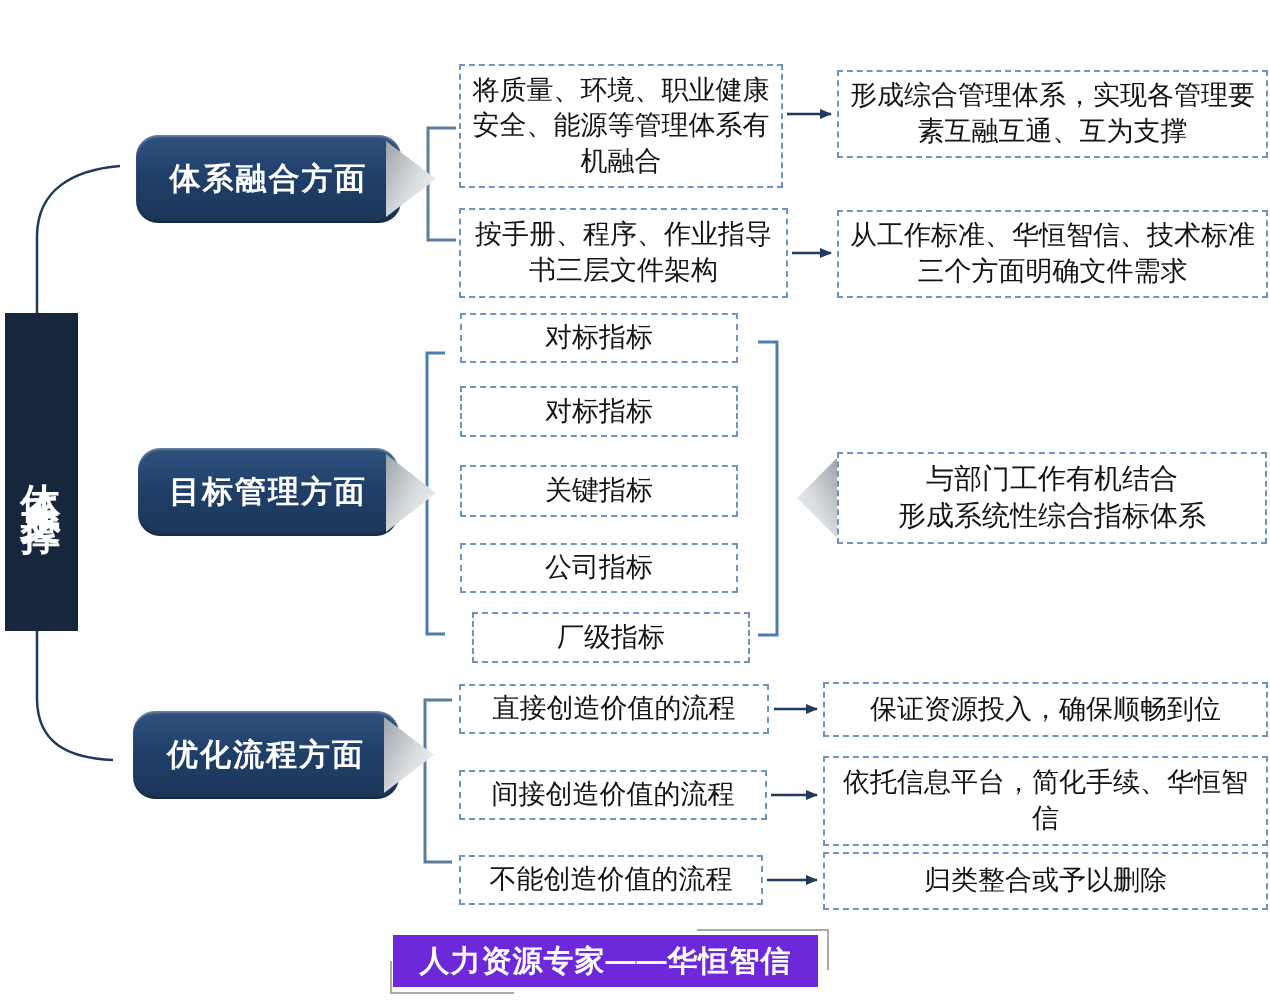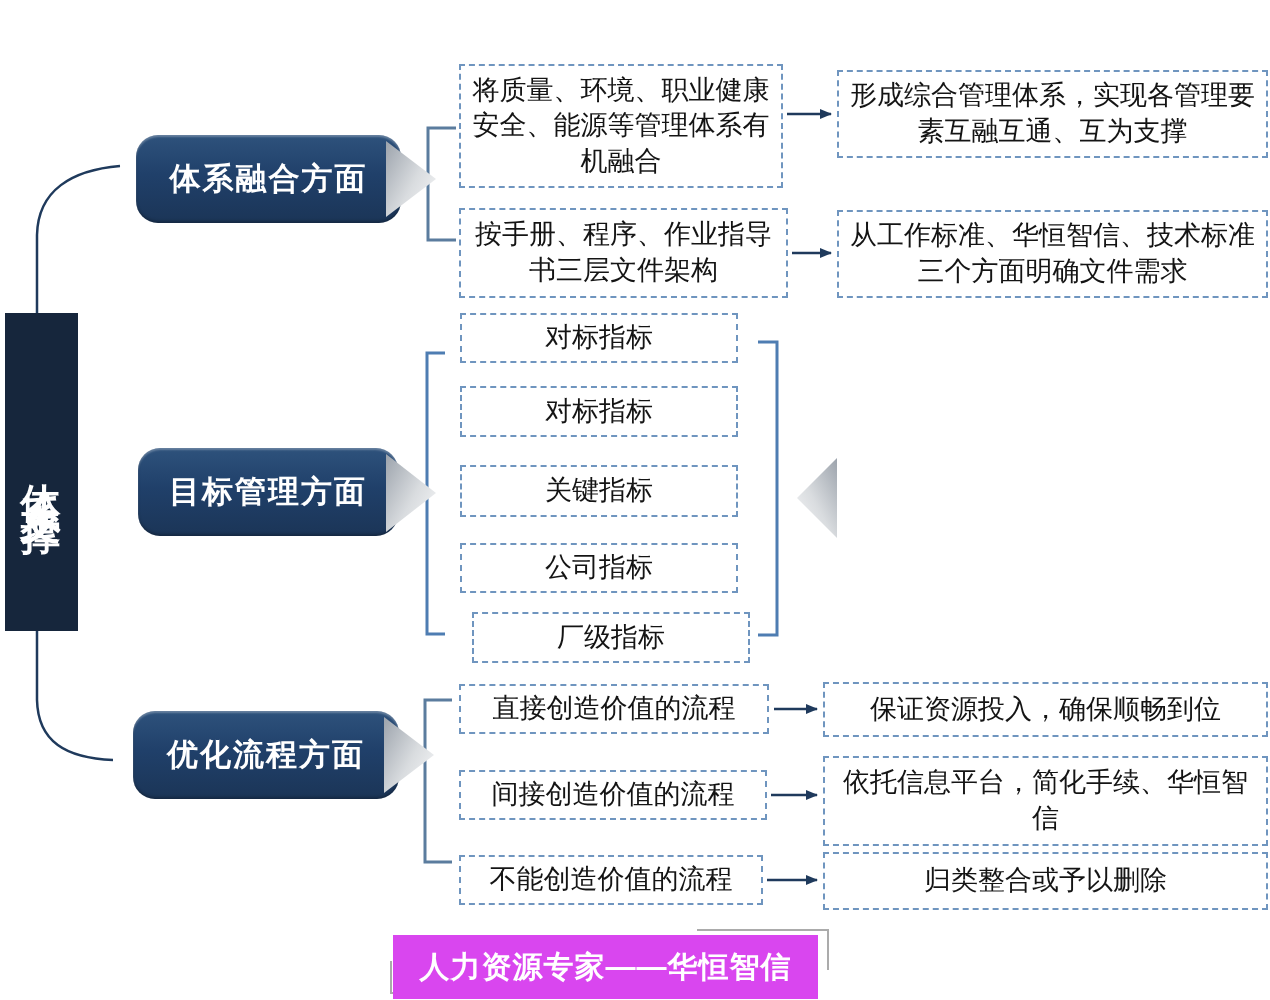--- a/index.html
+++ b/index.html
@@ -38,22 +38,22 @@
     position:absolute;box-sizing:border-box;
     border:2px dashed #6F95BF;background:#ffffff;
     color:#141414;font-size:27px;line-height:1.32;
     display:flex;align-items:center;justify-content:center;
     text-align:center;padding:4px 10px;
   }
   .dbox .stack{width:100%;}
 
   
   .banner{
-    position:absolute;left:393px;top:935px;width:425px;height:64px;
-    background:#d946ef;color:#ffffff;font-weight:bold;font-size:30px;
+    position:absolute;left:393px;top:935px;width:425px;height:52px;
+    background:#6d28d9;color:#ffffff;font-weight:bold;font-size:30px;
     display:flex;align-items:center;justify-content:center;letter-spacing:1px;
   }
   .corner-tr{position:absolute;left:697px;top:929px;width:130px;height:39px;
     border-top:2px solid #ABABAB;border-right:2px solid #ABABAB;}
   .corner-bl{position:absolute;left:390px;top:961px;width:122px;height:31px;
     border-left:2px solid #ABABAB;border-bottom:2px solid #ABABAB;}
 </style>
 </head>
 <body>
 
@@ -117,20 +117,26 @@
     <span>关键指标</span>
   </div>
   <div class="dbox" style="left:460px;top:543px;width:278px;height:50px;">
     <span>公司指标</span>
   </div>
   <div class="dbox" style="left:472px;top:612px;width:278px;height:51px;">
     <span>厂级指标</span>
   </div>
 
   <div class="chev-l" style="left:797px;top:458px;width:40px;height:80px;"></div>
+  <div class="dbox" style="left:837px;top:452px;width:430px;height:92px;font-size:28px;">
+    <div class="stack">
+      <div>与部门工作有机结合</div>
+      <div>形成系统性综合指标体系</div>
+    </div>
+  </div>
 
   <div class="pill" style="left:117px;top:711px;width:266px;height:88px;">
     <span>优化流程方面</span>
   </div>
   <div class="chev-r" style="left:384px;top:717px;width:50px;height:76px;"></div>
 
   <div class="dbox" style="left:459px;top:684px;width:310px;height:50px;">
     <span>直接创造价值的流程</span>
   </div>
   <div class="dbox" style="left:823px;top:682px;width:445px;height:55px;">

